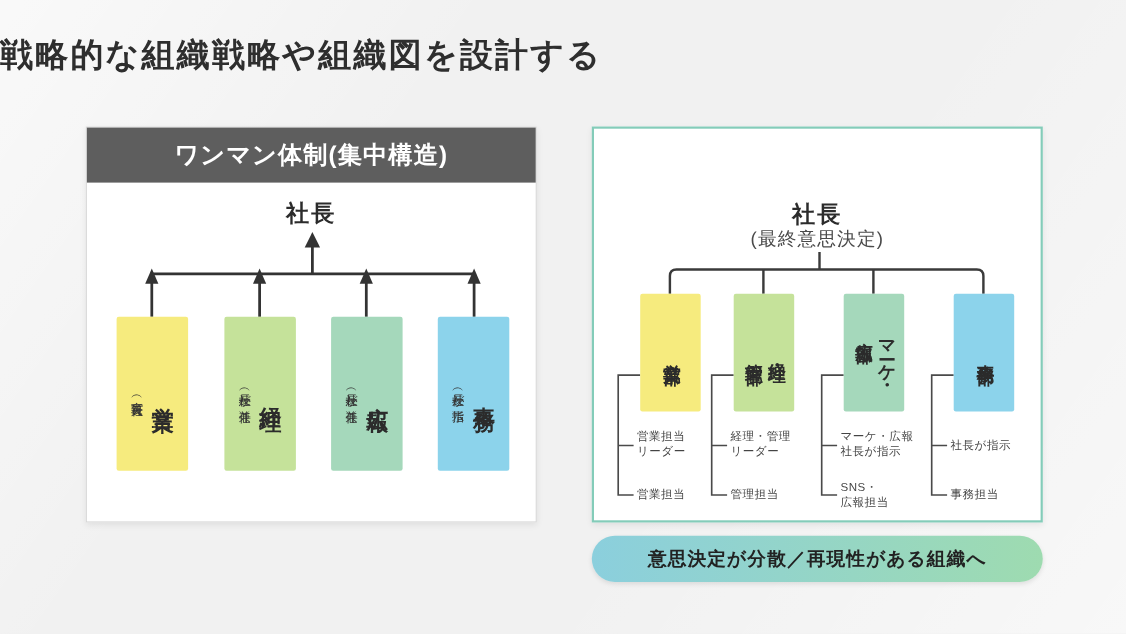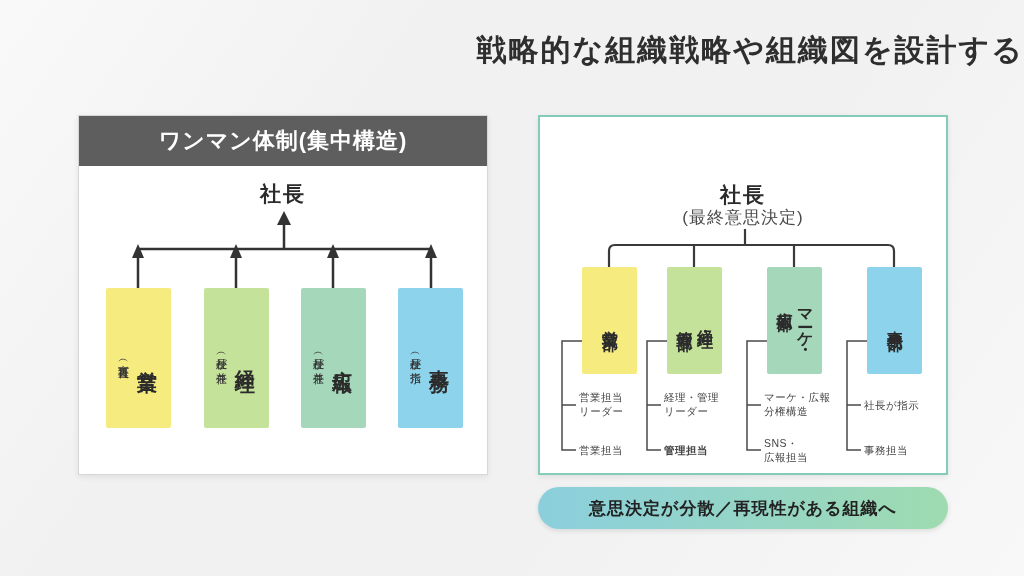--- a/index.html
+++ b/index.html
@@ -10,21 +10,21 @@
   }
   .stage{
     position:relative;width:1024px;height:576px;overflow:hidden;
     background:
       linear-gradient(125deg, rgba(255,255,255,.6) 0%, rgba(255,255,255,0) 32%),
       linear-gradient(305deg, rgba(255,255,255,.5) 0%, rgba(255,255,255,0) 38%),
       #f1f1f1;
   }
   .title{
     position:absolute;top:30px;left:0;width:100%;
-    margin:0;text-align:right;
+    margin:0;text-align:left;
     font-size:30px;font-weight:800;letter-spacing:2px;color:#2e2e2e;
   }
   
   .panel{
     position:absolute;top:115px;width:410px;height:360px;
     background:#ffffff;box-sizing:border-box;
     box-shadow:0 2px 6px rgba(0,0,0,.08);
     padding-left:20px;
   }
   .panel.left{left:78px;border:1px solid #d7d7d7;}
@@ -162,23 +162,23 @@
     </div>
     <div class="rbox" style="left: 327px; background: rgb(140, 211, 235);">
       <span class="rlabel">事務部</span>
     </div>
 
     <div class="member" style="left:39px;top:274px;">営業担当
 リーダー</div>
     <div class="member" style="left:39px;top:327px;">営業担当</div>
     <div class="member" style="left:124px;top:274px;">経理・管理
 リーダー</div>
-    <div class="member" style="left:124px;top:327px;font-weight:bold;">管理担当</div>
+    <div class="member" style="left:124px;top:327px;">管理担当</div>
     <div class="member" style="left:224px;top:274px;">マーケ・広報
-分権構造</div>
+社長が指示</div>
     <div class="member" style="left:224px;top:320px;">SNS・
 広報担当</div>
     <div class="member" style="left:324px;top:282px;">社長が指示</div>
     <div class="member" style="left:324px;top:327px;">事務担当</div>
   </section>
 
   <div class="pill grad">意思決定が分散／再現性がある組織へ</div>
 
 </div>
 

